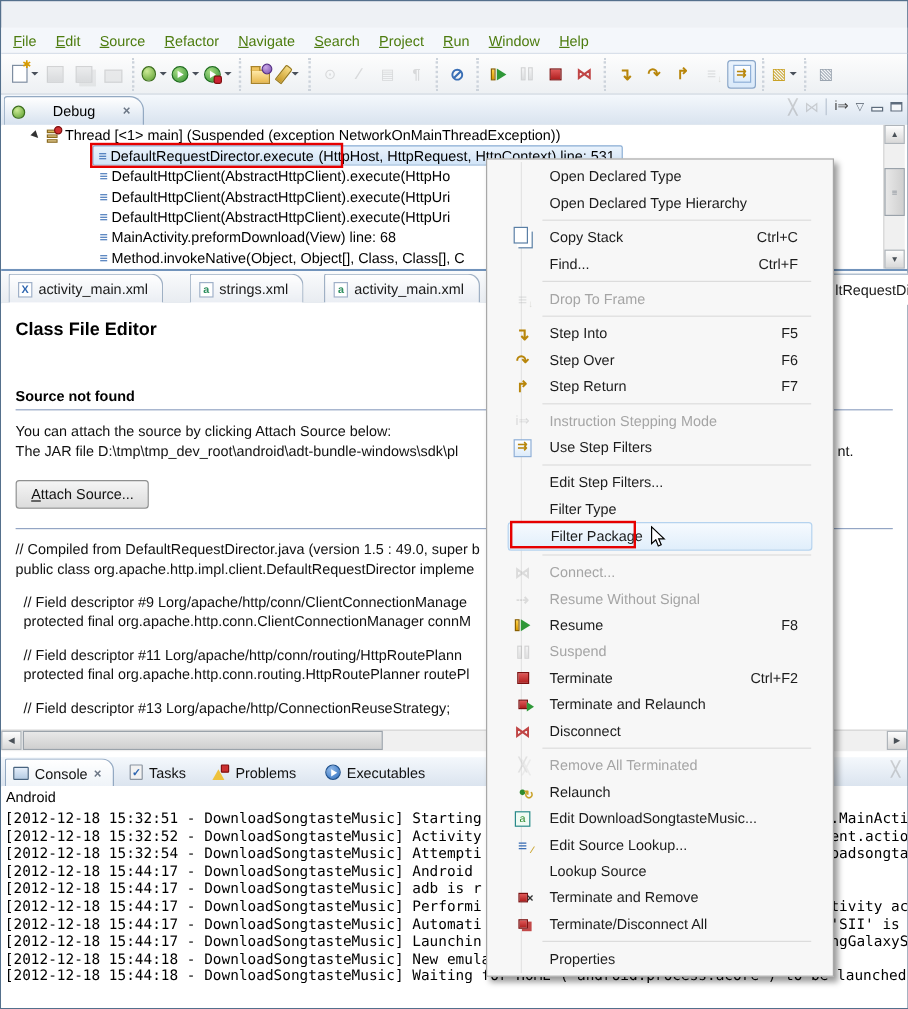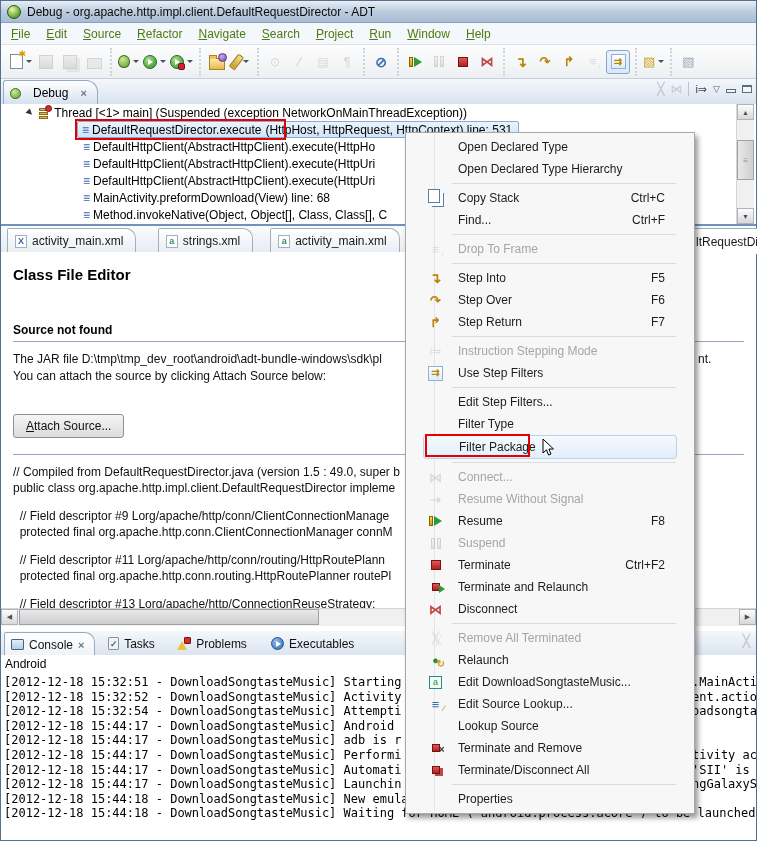--- a/index.html
+++ b/index.html
@@ -60,21 +60,21 @@
   .ic-prob{position:relative;width:14px;height:13px;display:inline-block}
   .ic-prob .a{position:absolute;left:0;bottom:0;width:0;height:0;border-left:5px solid transparent;border-right:5px solid transparent;border-bottom:9px solid #eec23c}
   .ic-prob .b{position:absolute;right:0;top:0;width:7px;height:7px;background:#cc3030;border:1px solid #801010;border-radius:1px;box-sizing:border-box}
   .ic-exec{width:13px;height:13px;border-radius:50%;background:radial-gradient(circle at 35% 30%,#8fb8e8,#2f6fbf);border:1px solid #1d4f8b;display:flex;align-items:center;justify-content:center;box-sizing:border-box}
   .ic-exec::after{content:"";border-left:5px solid #fff;border-top:3px solid transparent;border-bottom:3px solid transparent;margin-left:1px}
   .ic-file{width:12px;height:13px;border:1px solid #9fb0c8;background:#fff;display:flex;align-items:center;justify-content:center;font-size:9px;font-weight:bold;box-sizing:border-box}
 
   
   .debugview{top:78px;height:147px;background:#fff;border-bottom:2px solid #7193bb}
   .dv-header{position:absolute;top:0;left:0;right:0;height:25px;background:linear-gradient(#f4f8fc,#d9e3ef);border-bottom:1px solid #b9c7d8}
-  .view-tab{position:absolute;left:2px;top:1px;height:24px;display:flex;align-items:center;gap:12px;padding:0 10px 0 6px;background:linear-gradient(#ffffff,#d4e0ee);border:1px solid #93a9c2;border-bottom:none;border-radius:3px 12px 0 0}
+  .view-tab{position:absolute;left:2px;top:1px;height:24px;display:flex;align-items:center;gap:23px;padding:0 10px 0 6px;background:linear-gradient(#ffffff,#d4e0ee);border:1px solid #93a9c2;border-bottom:none;border-radius:3px 12px 0 0}
   .view-tab .x{color:#6b7685;font-size:11px;font-weight:bold}
   .dv-tools{position:absolute;right:4px;top:3px;display:flex;align-items:center;gap:6px}
   .dv-tools .sep{width:1px;height:14px;background:#b9c4d2}
   .winbtn{width:10px;height:8px;border:1px solid #5c6b7c;background:#f4f7fa;box-sizing:border-box}
   .winbtn.min{height:4px;margin-top:4px}
   .winbtn.max{border-top:2px solid #5c6b7c}
   .dv-body{position:absolute;top:25px;left:0;right:0;bottom:0;background:#fff;overflow:hidden}
   .trow{height:17px;display:flex;align-items:center;gap:4px;white-space:nowrap;color:#000}
   .trow.thread{padding-left:26px}
   .trow.frame{padding-left:82px}
@@ -88,21 +88,21 @@
 
   
   .editor{top:225px;height:405px;background:#fff}
   .ed-tabs{position:absolute;top:0;left:0;right:0;height:26px;background:linear-gradient(#fafbfc,#e8ecf1);border-bottom:1px solid #9fb0c4}
   .ed-tab{position:absolute;top:2px;height:24px;display:flex;align-items:center;gap:5px;padding:0 12px 0 7px;background:linear-gradient(#ffffff,#e9edf3);border:1px solid #9fb0c4;border-bottom:none;border-radius:2px 10px 0 0;color:#1a1a1a;white-space:nowrap;overflow:hidden}
   .ed-body{position:absolute;top:26px;left:0;right:0;bottom:0;background:#fff;padding:8px 0 0 12px;box-sizing:border-box}
   .ed-h1{font-size:15px;font-weight:bold;color:#000;margin:6px 0 0}
   .ed-h2{font-size:12px;font-weight:bold;color:#000;margin:40px 0 0}
   .ed-hr{height:1px;background:#93a5c4;margin:4px 12px 10px 0}
   .ed-p{margin:3px 0;color:#111;white-space:nowrap}
-  .ed-btn{display:inline-block;margin:28px 0 4px;padding:4px 12px;background:linear-gradient(#f5f5f5,#dcdcdc);border:1px solid #8e8f8f;border-radius:3px;color:#111}
+  .ed-btn{display:inline-block;margin:14px 0 4px;padding:4px 12px;background:linear-gradient(#f5f5f5,#dcdcdc);border:1px solid #8e8f8f;border-radius:3px;color:#111}
   .ed-btn::first-letter{text-decoration:underline}
   .code{margin-top:6px;white-space:pre;color:#111}
   .code-line{height:16px}
   .code-line.empty{height:12px}
   .hscroll{position:absolute;left:0;right:0;bottom:5px;height:17px;background:#f0f0f0;border-top:1px solid #d5d5d5}
   .hbtn{position:absolute;top:0;width:17px;height:16px;background:linear-gradient(#fdfdfd,#d8d8d8);border:1px solid #aeb4ba;box-sizing:border-box;display:flex;align-items:center;justify-content:center;font-size:7px;color:#4a5158}
   .hthumb{position:absolute;top:0;left:18px;width:300px;height:16px;background:linear-gradient(#e8e8e8,#cfcfcf);border:1px solid #9aa2aa;box-sizing:border-box}
   .partial-tab{position:absolute;left:690px;top:227px;width:70px;height:25px;background:#fff;border:1px solid #9fb0c4;border-bottom:none;display:flex;align-items:center;padding-left:4px;z-index:5;color:#1a1a1a;overflow:hidden}
 
   
@@ -128,24 +128,20 @@
   .mi.hover{margin:0 2px;padding-left:35px;border:1px solid #b5d3ef;border-radius:3px;background:linear-gradient(#f6fafe,#e0eefb)}
   .msep{height:1px;background:#dcdcdc;margin:3px 3px 3px 31px}
   .redbox2{position:absolute;left:1px;top:-2px;width:105px;height:23px;border:2px solid #e60000;box-sizing:border-box;pointer-events:none}
   .cursor{position:absolute;left:118px;top:2px}
 </style>
 </head>
 <body>
 
 <div class="app">
 
-  <div class="panel titlebar">
-    <span class="appicon"></span>
-    <span class="title">Debug - org.apache.http.impl.client.DefaultRequestDirector - ADT</span>
-  </div>
 
   <div class="panel menubar" id="menubar">
       <span class="menu-item">File</span>
       <span class="menu-item">Edit</span>
       <span class="menu-item">Source</span>
       <span class="menu-item">Refactor</span>
       <span class="menu-item">Navigate</span>
       <span class="menu-item">Search</span>
       <span class="menu-item">Project</span>
       <span class="menu-item">Run</span>
@@ -402,22 +398,22 @@
           <span class="rel" style="display: inline-flex; align-items: center;">
             <span class="ic-file" style="color: rgb(47, 143, 95);">a</span>
           </span>
           <span>activity_main.xml</span>
         </div>
       </div>
     <div class="ed-body">
       <div class="ed-h1">Class File Editor</div>
       <div class="ed-h2">Source not found</div>
       <div class="ed-hr"></div>
+      <div class="ed-p">You can attach the source by clicking Attach Source below:</div>
       <div class="ed-p" style="position:relative"><span>The JAR file D:\tmp\tmp_dev_root\android\adt-bundle-windows\sdk\pl</span><span style="position:absolute;left:685px;top:0">nt.</span></div>
-      <div class="ed-p">You can attach the source by clicking Attach Source below:</div>
       <div class="ed-btn">Attach Source...</div>
       <div class="ed-hr" style="margin-top:12px"></div>
       <div class="code" id="codeblock"><div class="code-line">// Compiled from DefaultRequestDirector.java (version 1.5 : 49.0, super b</div><div class="code-line">public class org.apache.http.impl.client.DefaultRequestDirector impleme</div><div class="code-line empty"></div><div class="code-line">  // Field descriptor #9 Lorg/apache/http/conn/ClientConnectionManage</div><div class="code-line">  protected final org.apache.http.conn.ClientConnectionManager connM</div><div class="code-line empty"></div><div class="code-line">  // Field descriptor #11 Lorg/apache/http/conn/routing/HttpRoutePlann</div><div class="code-line">  protected final org.apache.http.conn.routing.HttpRoutePlanner routePl</div><div class="code-line empty"></div><div class="code-line">  // Field descriptor #13 Lorg/apache/http/ConnectionReuseStrategy;</div></div>
       <div class="hscroll">
         <span class="hbtn" style="left:0">◀</span>
         <span class="hthumb"></span>
         <span class="hbtn" style="right:0">▶</span>
       </div>
     </div>
   </div>

